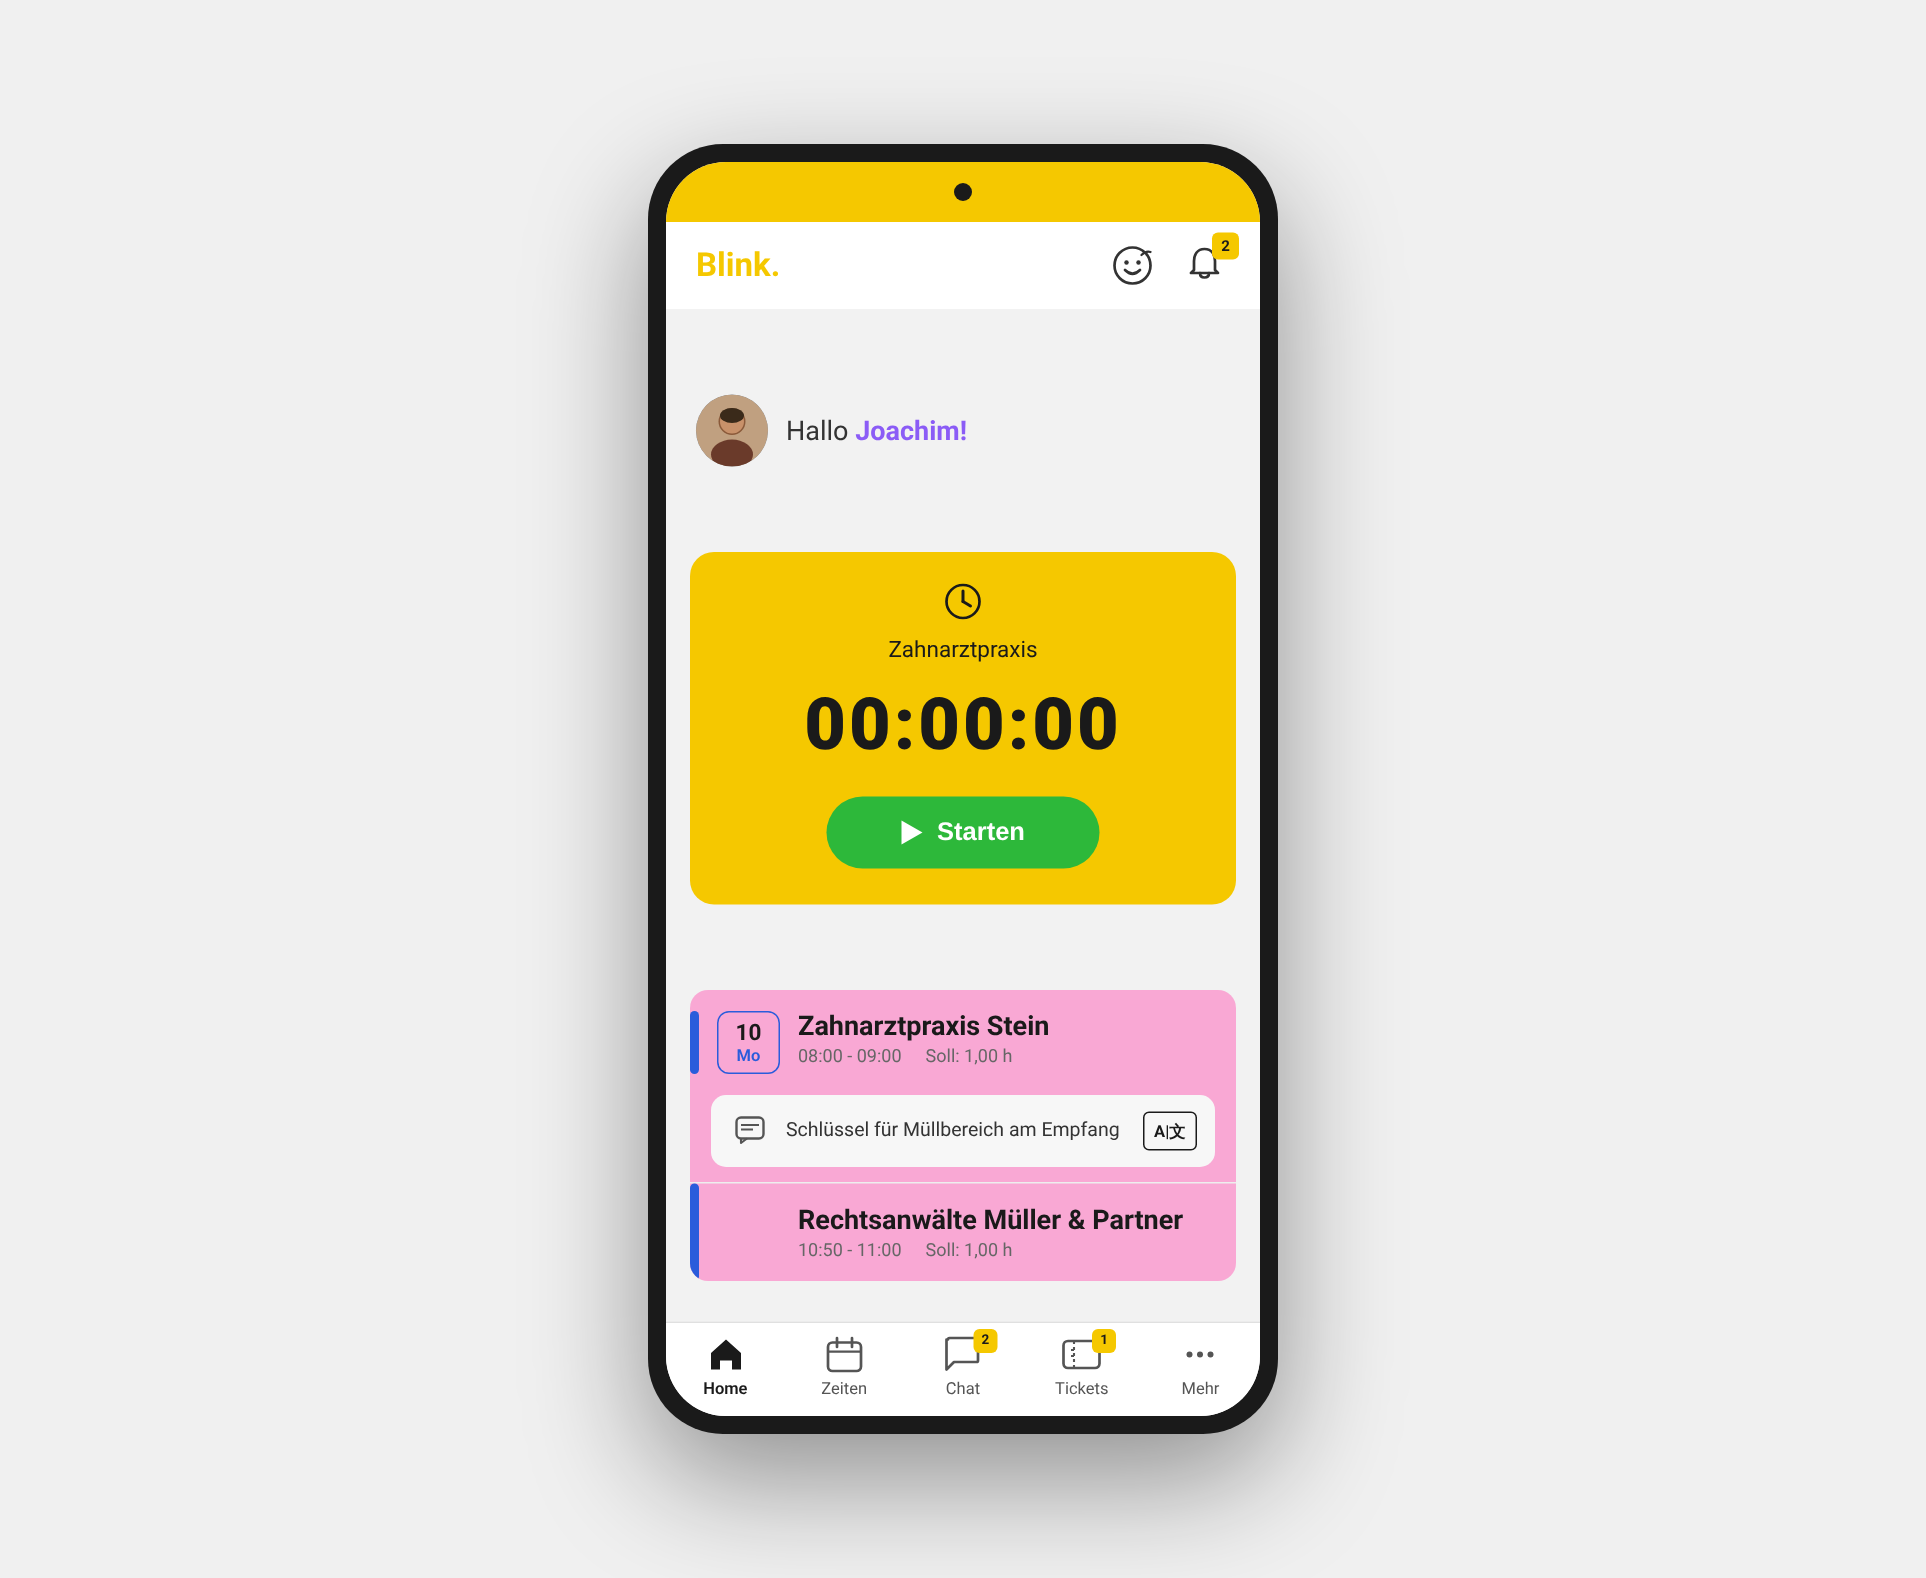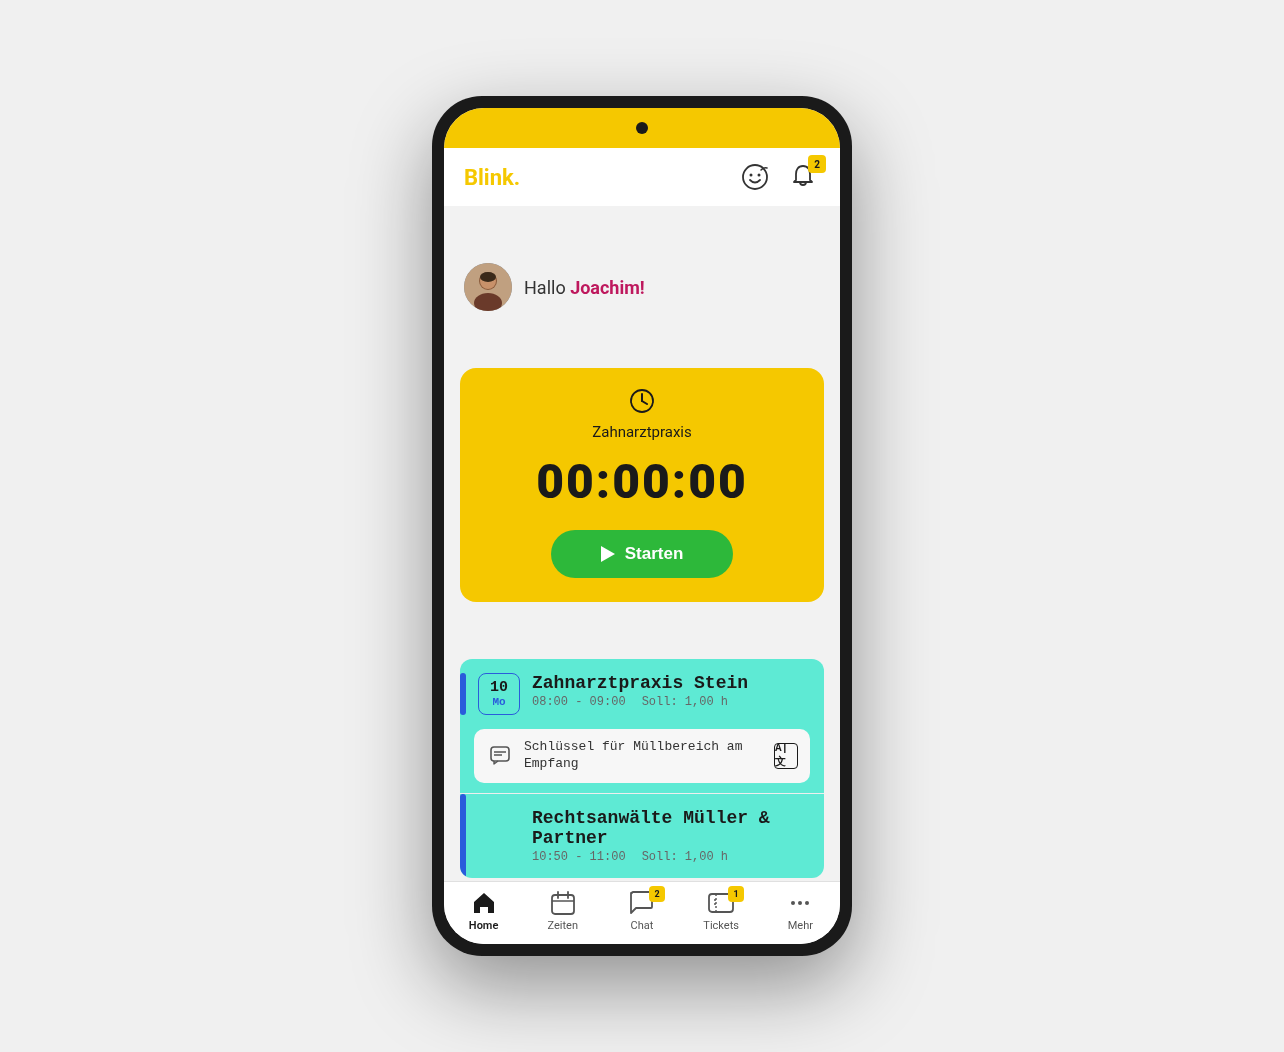--- a/index.html
+++ b/index.html
@@ -128,21 +128,21 @@
     .avatar svg {
       width: 48px;
       height: 48px;
     }
     .greeting-text {
       font-size: 18px;
       color: #333;
     }
     .greeting-text strong {
       font-weight: 700;
-      color: #be185d;
+      color: #8b5cf6;
     }
 
     
     .time-card {
       background: #f5c800;
       margin: 4px 16px 16px 16px;
       border-radius: 16px;
       padding: 20px 20px 24px 20px;
       display: flex;
       flex-direction: column;
@@ -202,24 +202,23 @@
       font-weight: 700;
       color: #1a1a1a;
     }
     .refresh-icon {
       font-size: 18px;
       color: #555;
       cursor: pointer;
     }
 
     .workday-card {
-      background: #5eead4;
+      background: #f9a8d4;
       border-radius: 12px;
       overflow: hidden;
-      font-family: Liberation Mono, monospace;
     }
 
     .shift-item {
       display: flex;
       align-items: flex-start;
       padding: 14px 14px 14px 0;
       position: relative;
     }
 
     .date-indicator {
@@ -290,21 +289,21 @@
       justify-content: center;
       color: #555;
     }
     .msg-text {
       flex: 1;
       font-size: 13px;
       color: #333;
       line-height: 1.3;
     }
     .translate-icon {
-      width: 24px;
+      width: 36px;
       height: 26px;
       border: 1.5px solid #1a1a1a;
       border-radius: 4px;
       display: flex;
       align-items: center;
       justify-content: center;
       font-size: 11px;
       font-weight: 700;
       color: #1a1a1a;
       flex-shrink: 0;

